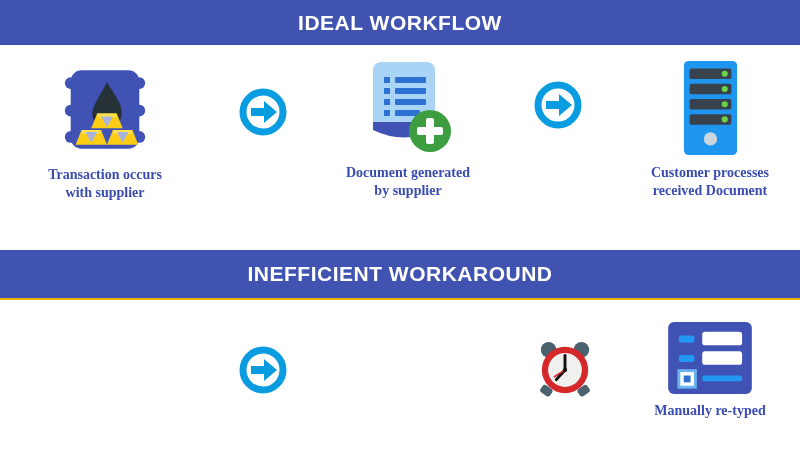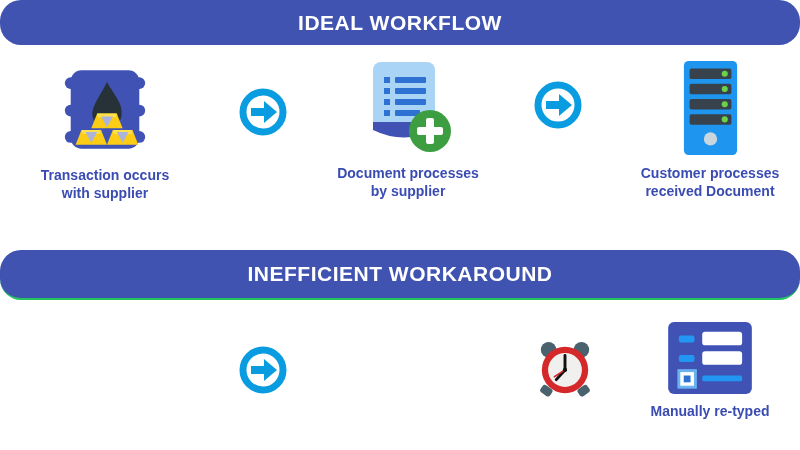--- a/index.html
+++ b/index.html
@@ -2,25 +2,25 @@
 <html><head>
 <meta charset="utf-8">
 <style>
   html,body{margin:0;padding:0;background:#ffffff;}
   #stage{
     position:relative;width:800px;height:450px;overflow:hidden;
     font-family:"Liberation Sans", sans-serif;background:#ffffff;
   }
   .banner{
     position:absolute;left:0;width:800px;display:flex;align-items:center;justify-content:center;
-    background:#4053b0;color:#ffffff;font-weight:bold;font-size:21px;letter-spacing:.5px;border-radius:21px;
+    background:#4053b0;color:#ffffff;font-weight:bold;font-size:21px;letter-spacing:.5px;
   }
   #banner-ideal{top:0;height:45px;}
-  #banner-inefficient{top:250px;height:48px;border-bottom:2px solid #22c55e;}
-  .step{position:absolute;text-align:center;}
+  #banner-inefficient{top:250px;height:48px;border-bottom:2px solid #eab308;}
+  .step{position:absolute;text-align:center;font-family:Liberation Serif, serif;}
   .step .iconwrap{display:flex;align-items:flex-end;justify-content:center;}
   .step-label{
     margin-top:8px;font-size:14px;font-weight:bold;color:#3a4cb2;
     line-height:1.32;white-space:pre-line;
   }
   .connector{position:absolute;}
 </style>
 </head>
 <body>
 
@@ -74,21 +74,21 @@
         <rect x="22" y="39" width="6" height="6" fill="#2d72d2"></rect>
           <rect x="33" y="39" width="31" height="6" rx="1" fill="#2d72d2"></rect>
         <rect x="22" y="50" width="6" height="6" fill="#2d72d2"></rect>
           <rect x="33" y="50" width="25" height="6" rx="1" fill="#2d72d2"></rect>
         <path d="M11 62 H73 v8 q-31 15 -62 0 z" fill="#4053b4"></path>
         <circle cx="68" cy="71" r="21" fill="#3d9e41"></circle>
         <rect x="64" y="58" width="8" height="26" rx="2" fill="#ffffff"></rect>
         <rect x="55" y="67" width="26" height="8" rx="2" fill="#ffffff"></rect>
       </svg>
     </div>
-    <div class="step-label">Document processes
+    <div class="step-label">Document generated
 by supplier</div>
   </div>
 
   <div class="connector" style="left:534px;top:81px;">
     <svg width="48" height="48" viewBox="0 0 48 48">
       <circle cx="24" cy="24" r="20" fill="none" stroke="#0a9ce0" stroke-width="7"></circle>
       <path d="M12 20 h13 v-7 l13 11 -13 11 v-7 H12 z" fill="#0a9ce0"></path>
     </svg>
   </div>
 

